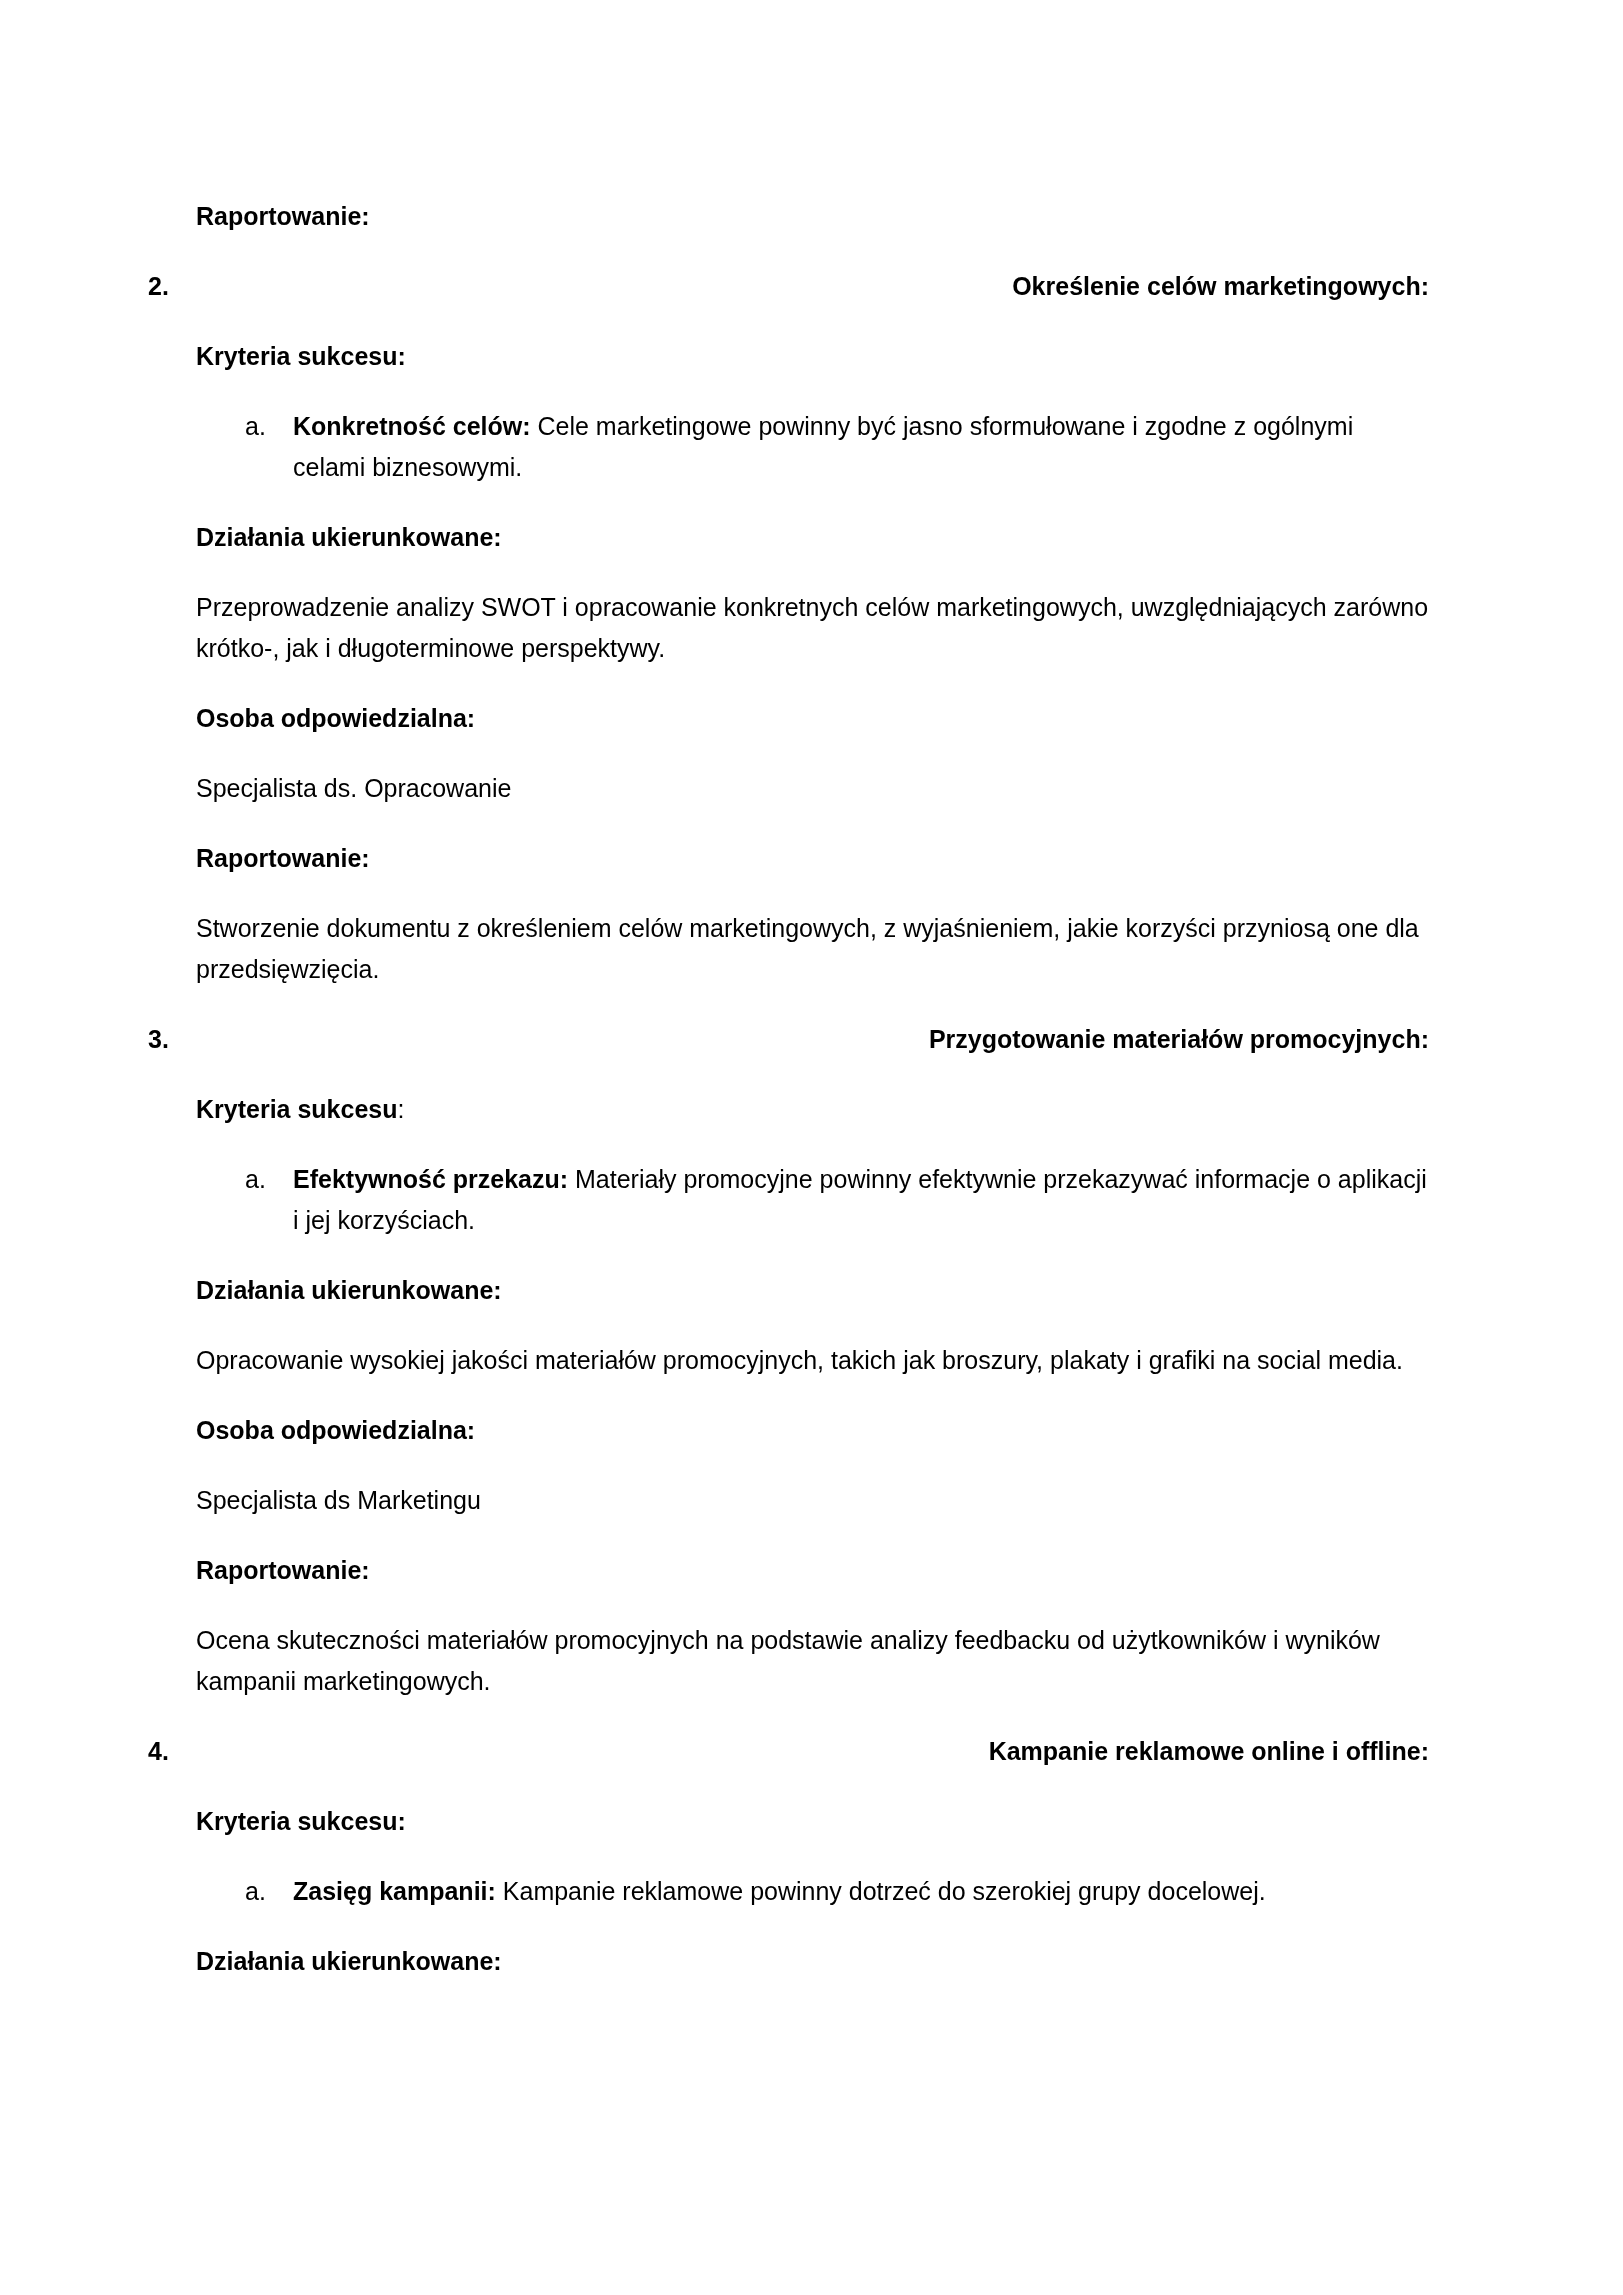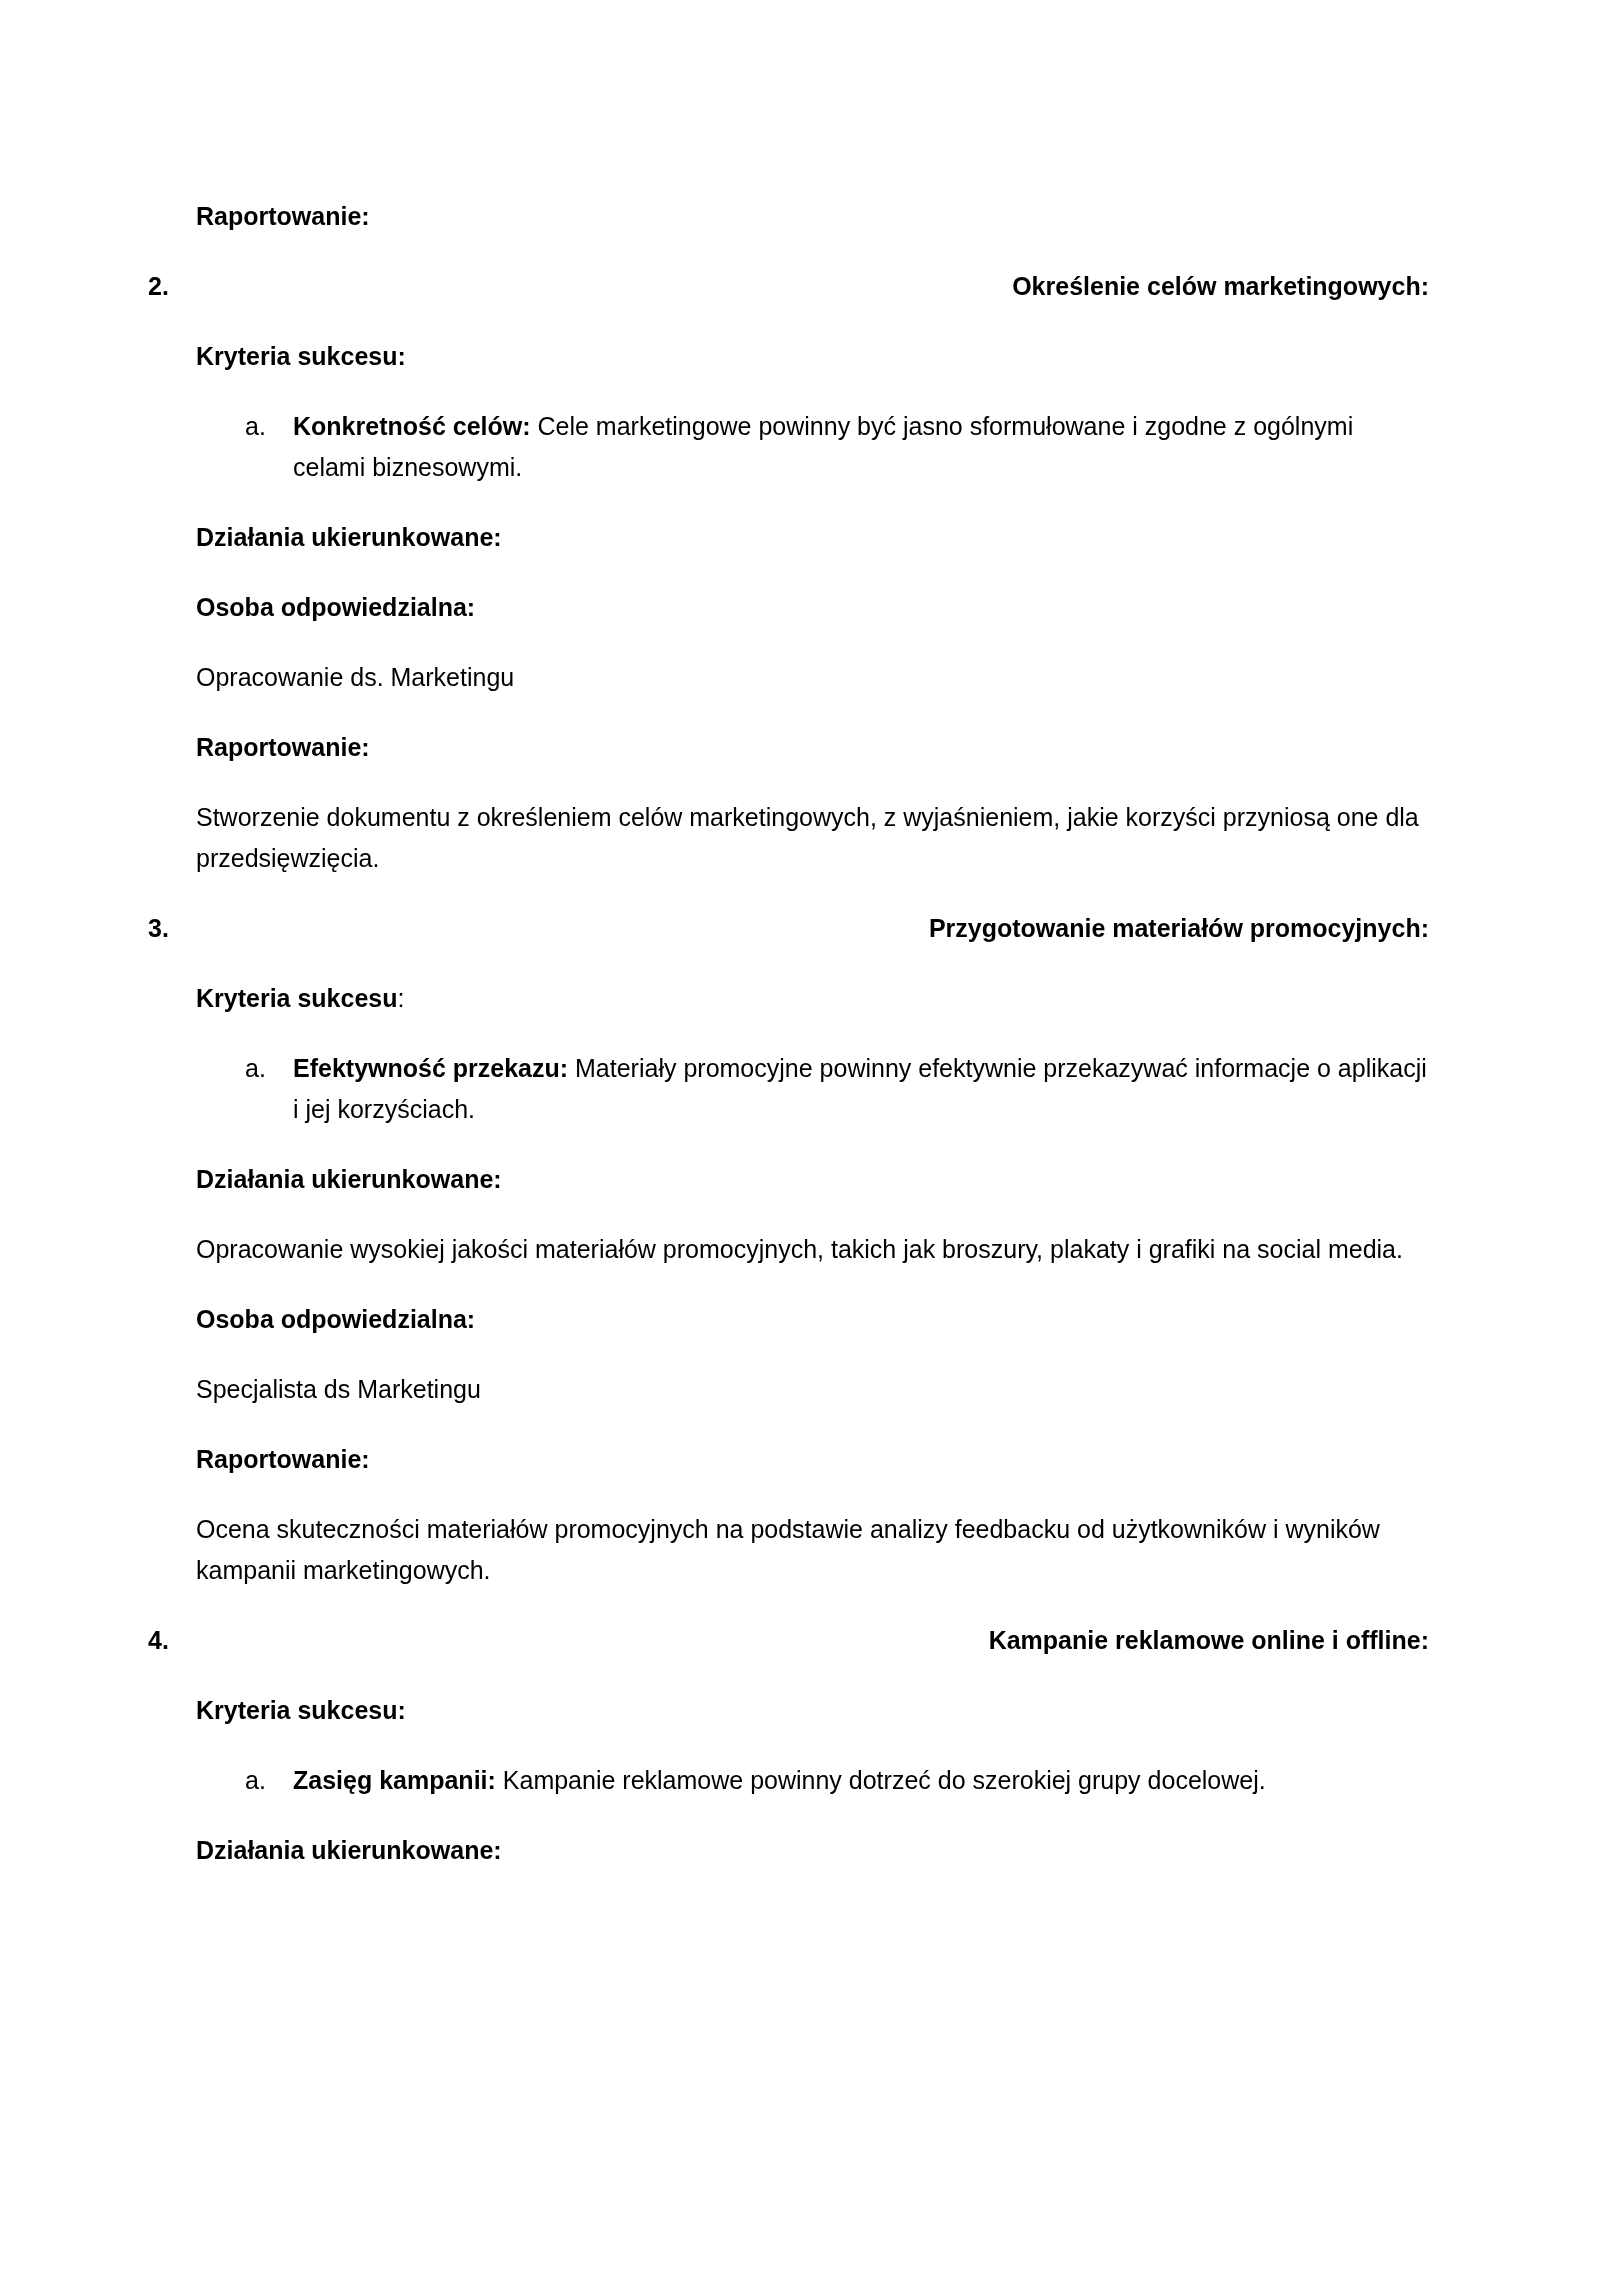--- a/index.html
+++ b/index.html
@@ -88,22 +88,23 @@
       <div class="num-item">
         <span class="num-marker">2.</span>
         <span class="num-text">Określenie celów marketingowych:</span>
       </div>
       <p class="block heading">Kryteria sukcesu:</p>
       <div class="letter-item">
         <span class="letter-marker">a.</span>
         <span class="letter-text"><span class="lead">Konkretność celów:</span><span> Cele marketingowe powinny być jasno sformułowane i zgodne z ogólnymi celami biznesowymi.</span></span>
       </div>
       <p class="block heading">Działania ukierunkowane:</p>
+      <p class="block body-text">Przeprowadzenie analizy SWOT i opracowanie konkretnych celów marketingowych, uwzględniających zarówno krótko-, jak i długoterminowe perspektywy.</p>
       <p class="block heading">Osoba odpowiedzialna:</p>
-      <p class="block body-text">Opracowanie ds. Marketingu</p>
+      <p class="block body-text">Specjalista ds. Opracowanie</p>
       <p class="block heading">Raportowanie:</p>
       <p class="block body-text">Stworzenie dokumentu z określeniem celów marketingowych, z wyjaśnieniem, jakie korzyści przyniosą one dla przedsięwzięcia.</p>
       <div class="num-item">
         <span class="num-marker">3.</span>
         <span class="num-text">Przygotowanie materiałów promocyjnych:</span>
       </div>
       <p class="block heading"><span>Kryteria sukcesu</span><span class="thin-colon">:</span></p>
       <div class="letter-item">
         <span class="letter-marker">a.</span>
         <span class="letter-text"><span class="lead">Efektywność przekazu:</span><span> Materiały promocyjne powinny efektywnie przekazywać informacje o aplikacji i jej korzyściach.</span></span>

